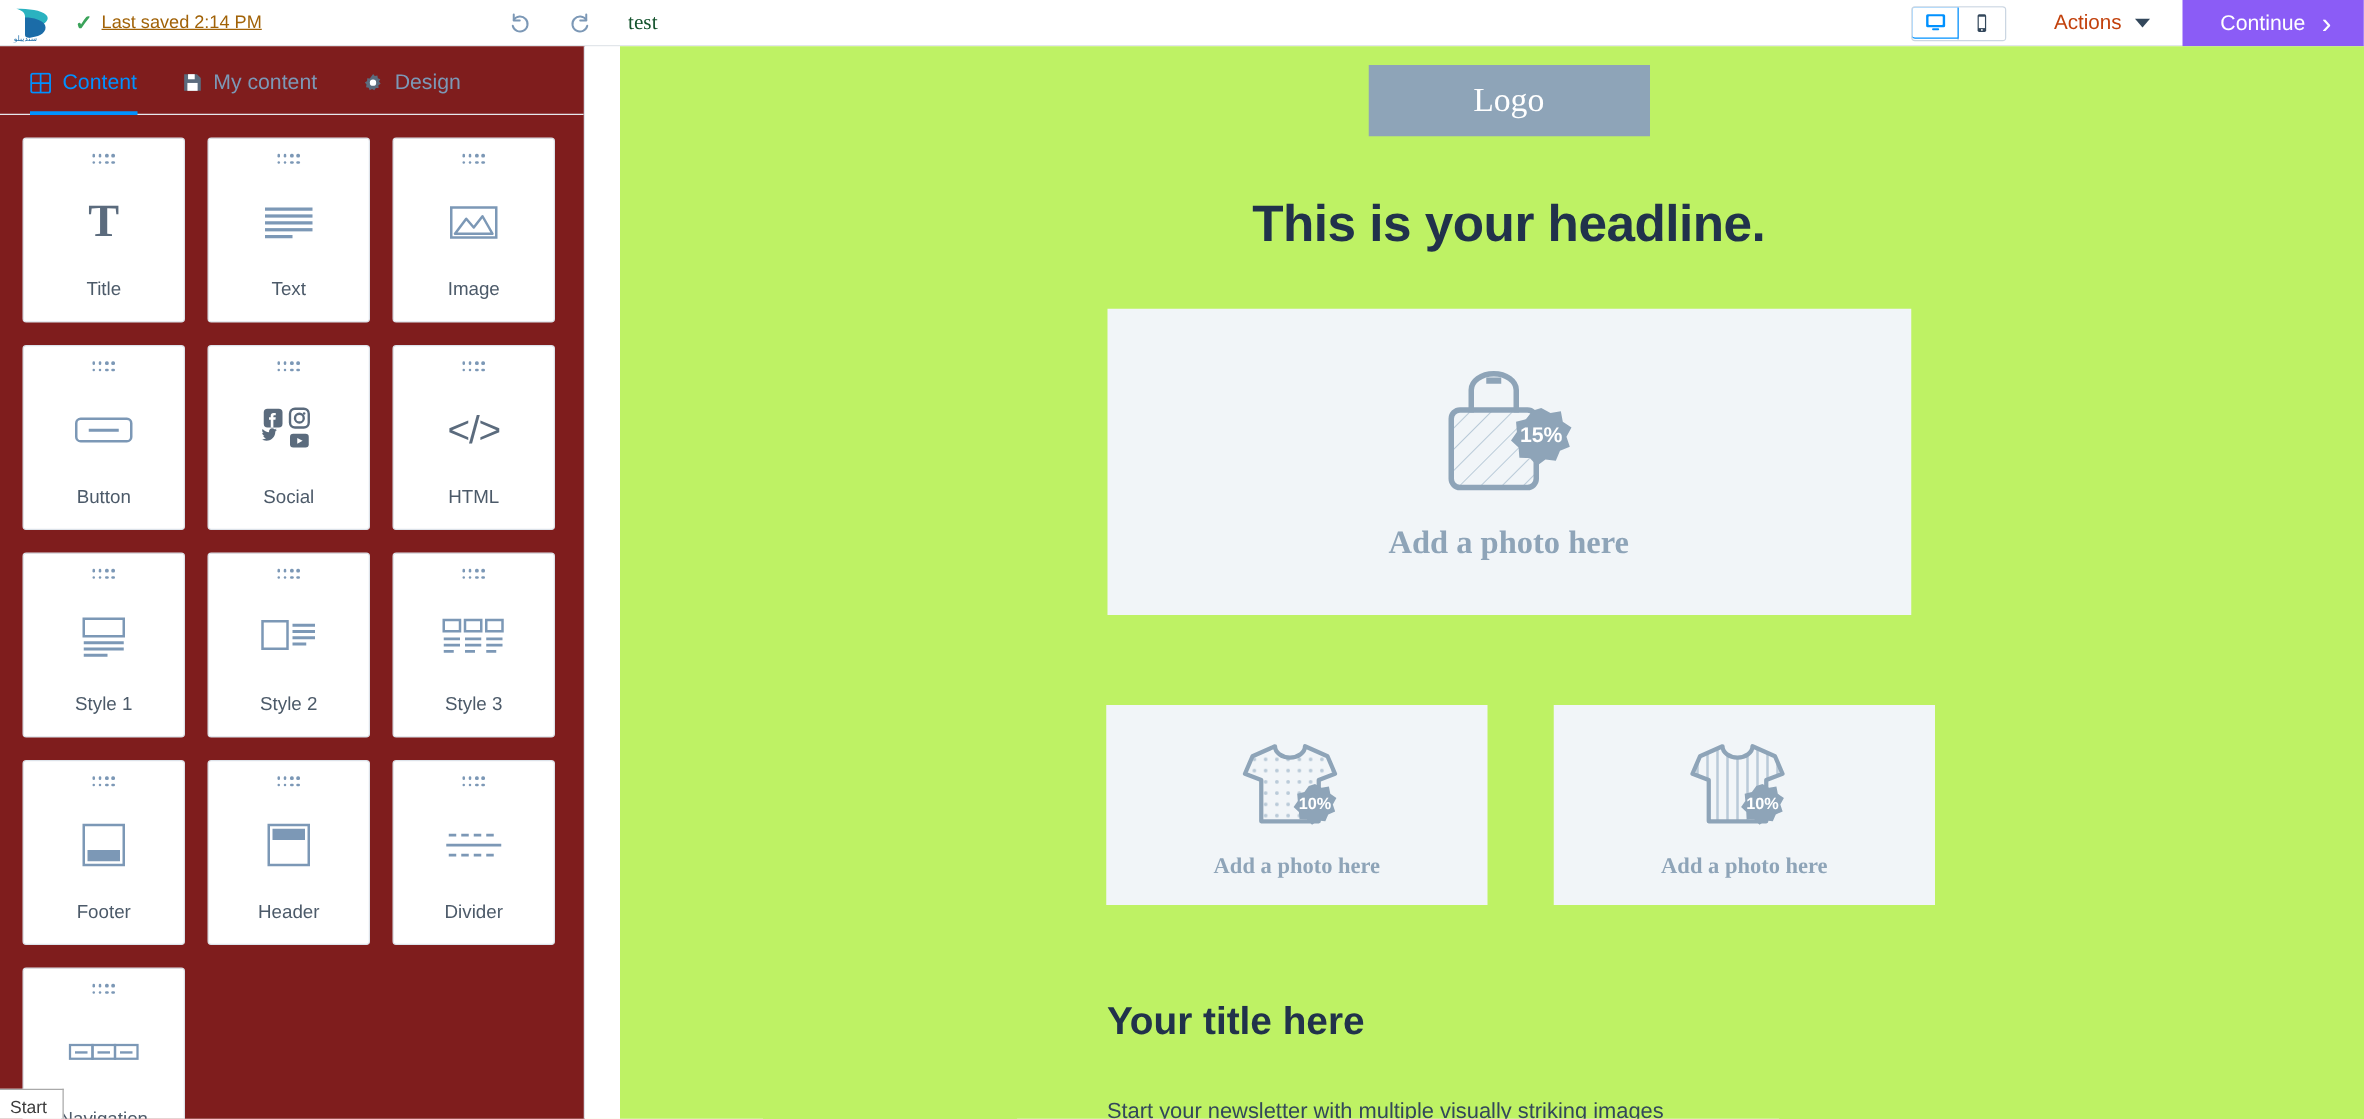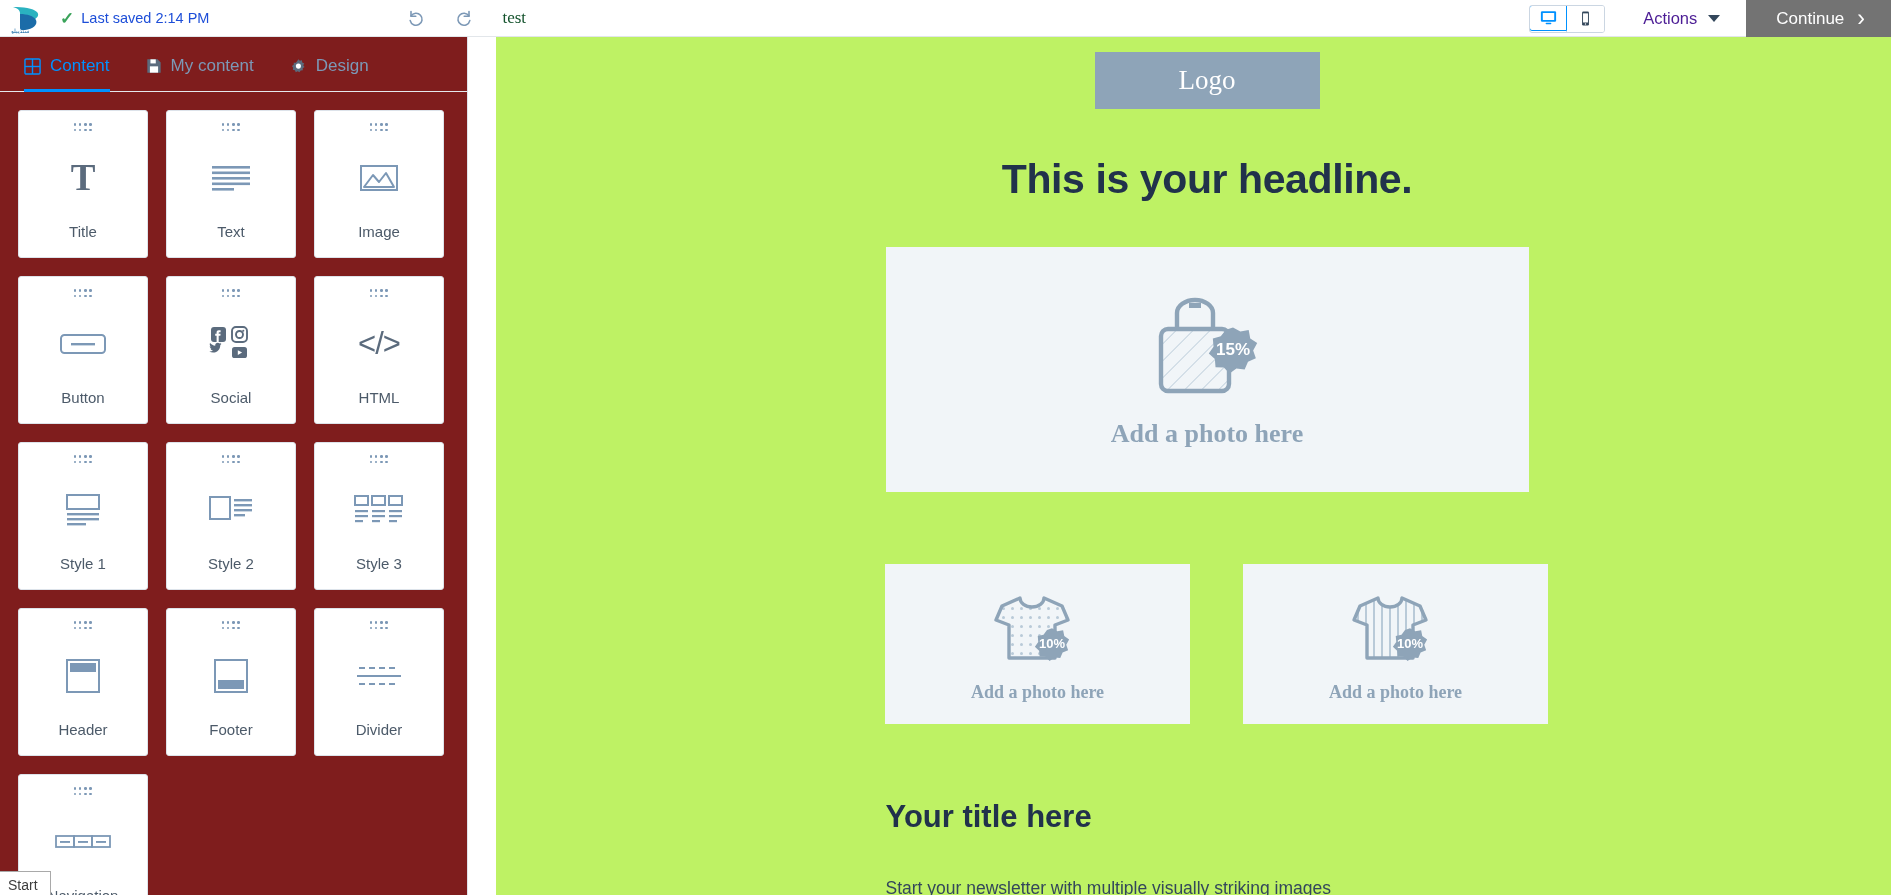--- a/index.html
+++ b/index.html
@@ -24,22 +24,22 @@
     display: flex; align-items: center; justify-content: center;
     flex: none;
   }
   .saved-group {
     display: flex; align-items: center; gap: 7px;
     padding-left: 8px;
     flex: none;
   }
   .check-icon { color: #3aa35a; font-size: 17px; line-height: 1; font-weight: bold; }
   .saved-link {
-    color: #1d4ed8; font-size: 14.5px;
-    cursor: pointer;
+    color: #a16207; font-size: 14.5px;
+    text-decoration: underline; cursor: pointer;
     white-space: nowrap;
   }
   .history-group {
     display: flex; align-items: center; gap: 26px;
     margin-left: 196px;
     flex: none;
   }
   .hist-btn {
     width: 22px; height: 22px; cursor: pointer;
     display: flex; align-items: center; justify-content: center;
@@ -70,33 +70,33 @@
     color: #0091ff;
     border: 1px solid #0091ff;
     margin: -1px;
     border-radius: 3px 0 0 3px;
     background: #fff;
     z-index: 1;
   }
   .device-btn + .device-btn { border-left: 1px solid #cbd6e2; }
   .actions-btn {
     display: flex; align-items: center; gap: 11px;
-    font-size: 16.5px; color: #4c1d95;
+    font-size: 16.5px; color: #c2410c;
     cursor: pointer; padding: 0 26px 0 0;
     white-space: nowrap;
   }
   .caret-down {
     width: 0; height: 0;
     border-left: 6px solid transparent;
     border-right: 6px solid transparent;
     border-top: 7px solid #33475b;
   }
   .continue-btn {
     height: 37px;
-    background: #737373; color: #ffffff;
+    background: #8b5cf6; color: #ffffff;
     display: flex; align-items: center; gap: 13px;
     padding: 0 26px 0 30px;
     font-size: 17px;
     cursor: pointer; white-space: nowrap;
   }
 
   
   .sidebar {
     position: absolute; top: 37px; left: 0;
     width: 468px; height: 858px;
@@ -580,44 +580,44 @@
           <i></i>
           <i></i>
           <i></i>
           <i></i>
           <i></i>
           <i></i>
         </div>
       <div class="block-icon">
         <svg width="38" height="36" viewBox="0 0 38 36" aria-hidden="true">
           <rect x="3" y="2" width="32" height="32" fill="none" stroke="#7c98b6" stroke-width="2"></rect>
-          <rect x="6" y="5" width="26" height="9" fill="#7c98b6"></rect>
-        </svg>
-      </div>
-      <div class="block-label">Header</div>
+          <rect x="6" y="22" width="26" height="9" fill="#7c98b6"></rect>
+        </svg>
+      </div>
+      <div class="block-label">Footer</div>
     </div>
 
     <div class="block-card">
       <div class="drag-dots">
           <i></i>
           <i></i>
           <i></i>
           <i></i>
           <i></i>
           <i></i>
           <i></i>
           <i></i>
         </div>
       <div class="block-icon">
         <svg width="38" height="36" viewBox="0 0 38 36" aria-hidden="true">
           <rect x="3" y="2" width="32" height="32" fill="none" stroke="#7c98b6" stroke-width="2"></rect>
-          <rect x="6" y="22" width="26" height="9" fill="#7c98b6"></rect>
-        </svg>
-      </div>
-      <div class="block-label">Footer</div>
+          <rect x="6" y="5" width="26" height="9" fill="#7c98b6"></rect>
+        </svg>
+      </div>
+      <div class="block-label">Header</div>
     </div>
 
     <div class="block-card">
       <div class="drag-dots">
           <i></i>
           <i></i>
           <i></i>
           <i></i>
           <i></i>
           <i></i>

